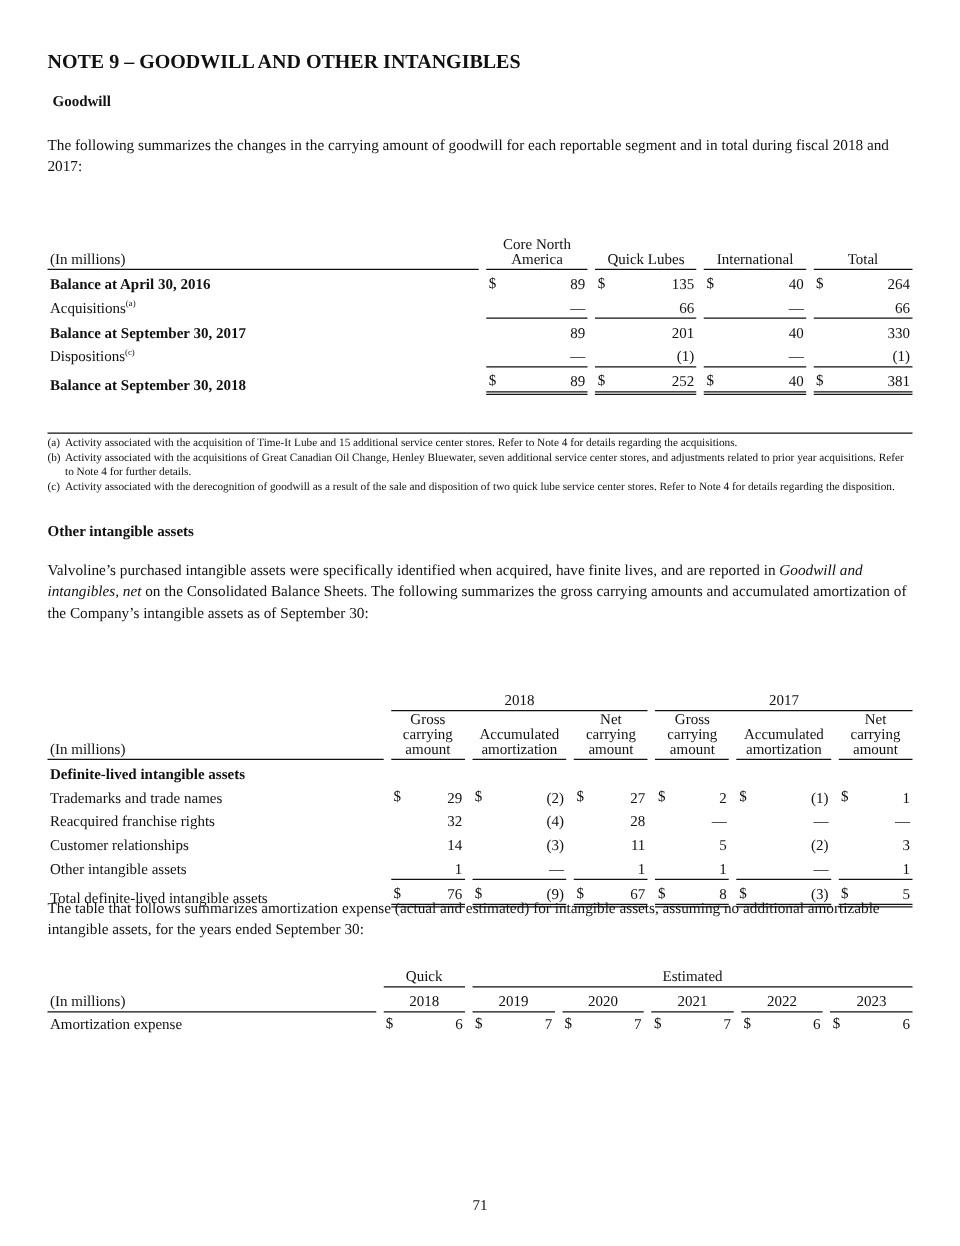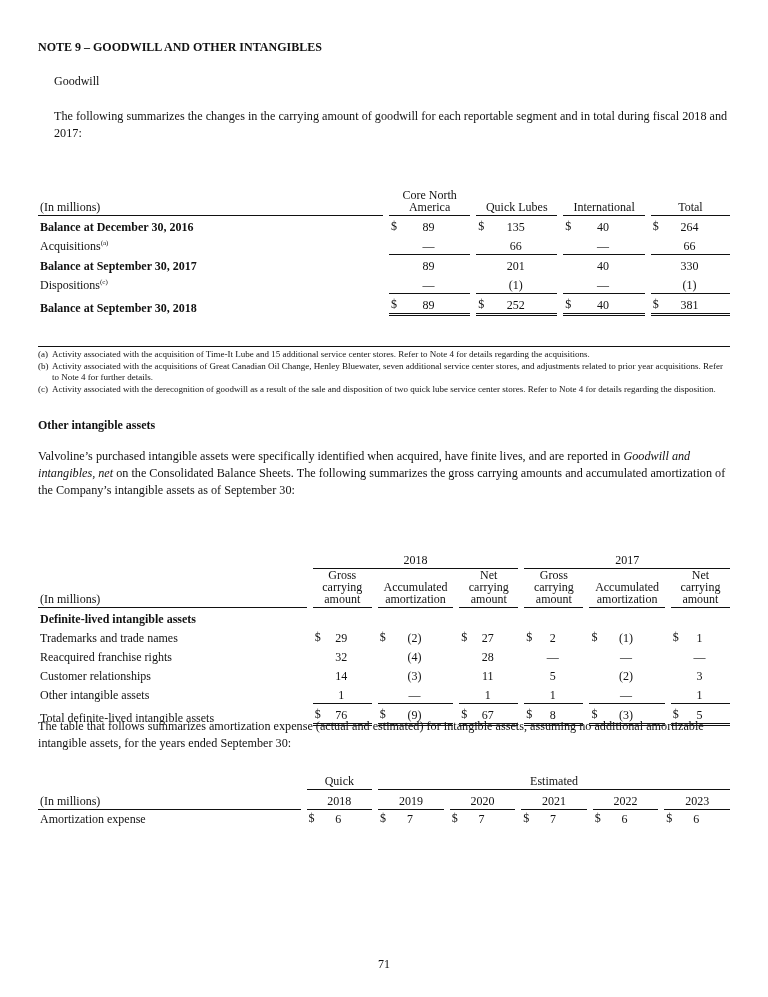--- a/index.html
+++ b/index.html
@@ -4,37 +4,37 @@
 <style>
   html, body { margin: 0; padding: 0; background: #ffffff; }
   body {
     width: 768px; height: 997px; position: relative; overflow: hidden;
     font-family: "Liberation Serif", "DejaVu Serif", serif;
     color: #111; font-size: 12px; line-height: 1.25;
   }
   .page { position: absolute; left: 38px; top: 0; width: 692px; }
   .abs { position: absolute; }
   .bold { font-weight: bold; }
-  .note-title { top: 40px; left: 0; font-weight: bold; font-size: 12px; }
-  .h-goodwill { top: 74px; left: 16px; font-weight: normal; }
-  .para1 { top: 108px; left: 16px; width: 692px; font-size: 12.2px; line-height: 17px; }
+  .note-title { top: 40px; left: 0; font-weight: bold; font-size: 16px; }
+  .h-goodwill { top: 74px; left: 4px; font-weight: bold; }
+  .para1 { top: 108px; left: 0; width: 692px; font-size: 12.2px; line-height: 17px; }
   .para2 { top: 448px; left: 0; width: 692px; font-size: 12.2px; line-height: 17px; }
   .para3 { top: 718px; left: 0; width: 692px; font-size: 12.2px; line-height: 17px; }
   .h-other { top: 418px; left: 0; font-weight: bold; }
 
   table { border-collapse: separate; border-spacing: 0; font-size: 12px; }
   td, th { padding: 0; font-weight: normal; vertical-align: bottom; }
 
   
   .t1 { position: absolute; top: 189px; left: 0; width: 692px; }
   .t1 td { height: 19px; }
   .lbl { text-align: left; padding-left: 2px; white-space: nowrap; font-family: Liberation Serif, serif; }
   .cell { position: relative; }
   .cell .cur { position: absolute; left: 2px; bottom: 1px; }
-  .cell .num { display: block; text-align: center; padding-right: 2px; }
+  .cell .num { display: block; text-align: right; padding-right: 2px; }
   .rb { border-bottom: 1.5px solid #111; }
   .rt { border-top: 1.5px solid #111; }
   .dbl { border-bottom: 3px double #111; }
   .gap { width: 6px; }
   .hdr { text-align: center; line-height: 12px; padding-bottom: 2px; }
   sup { font-size: 7px; vertical-align: 5px; }
 
   .footnotes { position: absolute; top: 346px; left: 0; width: 692px; border-top: 1px solid #111; padding-top: 2px; font-size: 9px; line-height: 11.5px; }
   .fn { display: flex; margin-bottom: 0; }
   .fn .mk { width: 14px; flex: none; }
@@ -80,21 +80,21 @@
       <td></td>
       <td class="hdr rb">Quick Lubes</td>
       <td></td>
       <td class="hdr rb">International</td>
       <td></td>
       <td class="hdr rb">Total</td>
     </tr>
     </tbody>
       <tbody id="gw-body">
         <tr>
-          <td class="lbl bold"><span>Balance at December 30, 2016</span></td>
+          <td class="lbl bold"><span>Balance at April 30, 2016</span></td>
           <td></td>
           <td class="cell ">
             <span class="cur">$</span>
             <span class="num">89</span>
           </td>
           <td></td>
           <td class="cell ">
             <span class="cur">$</span>
             <span class="num">135</span>
           </td>

